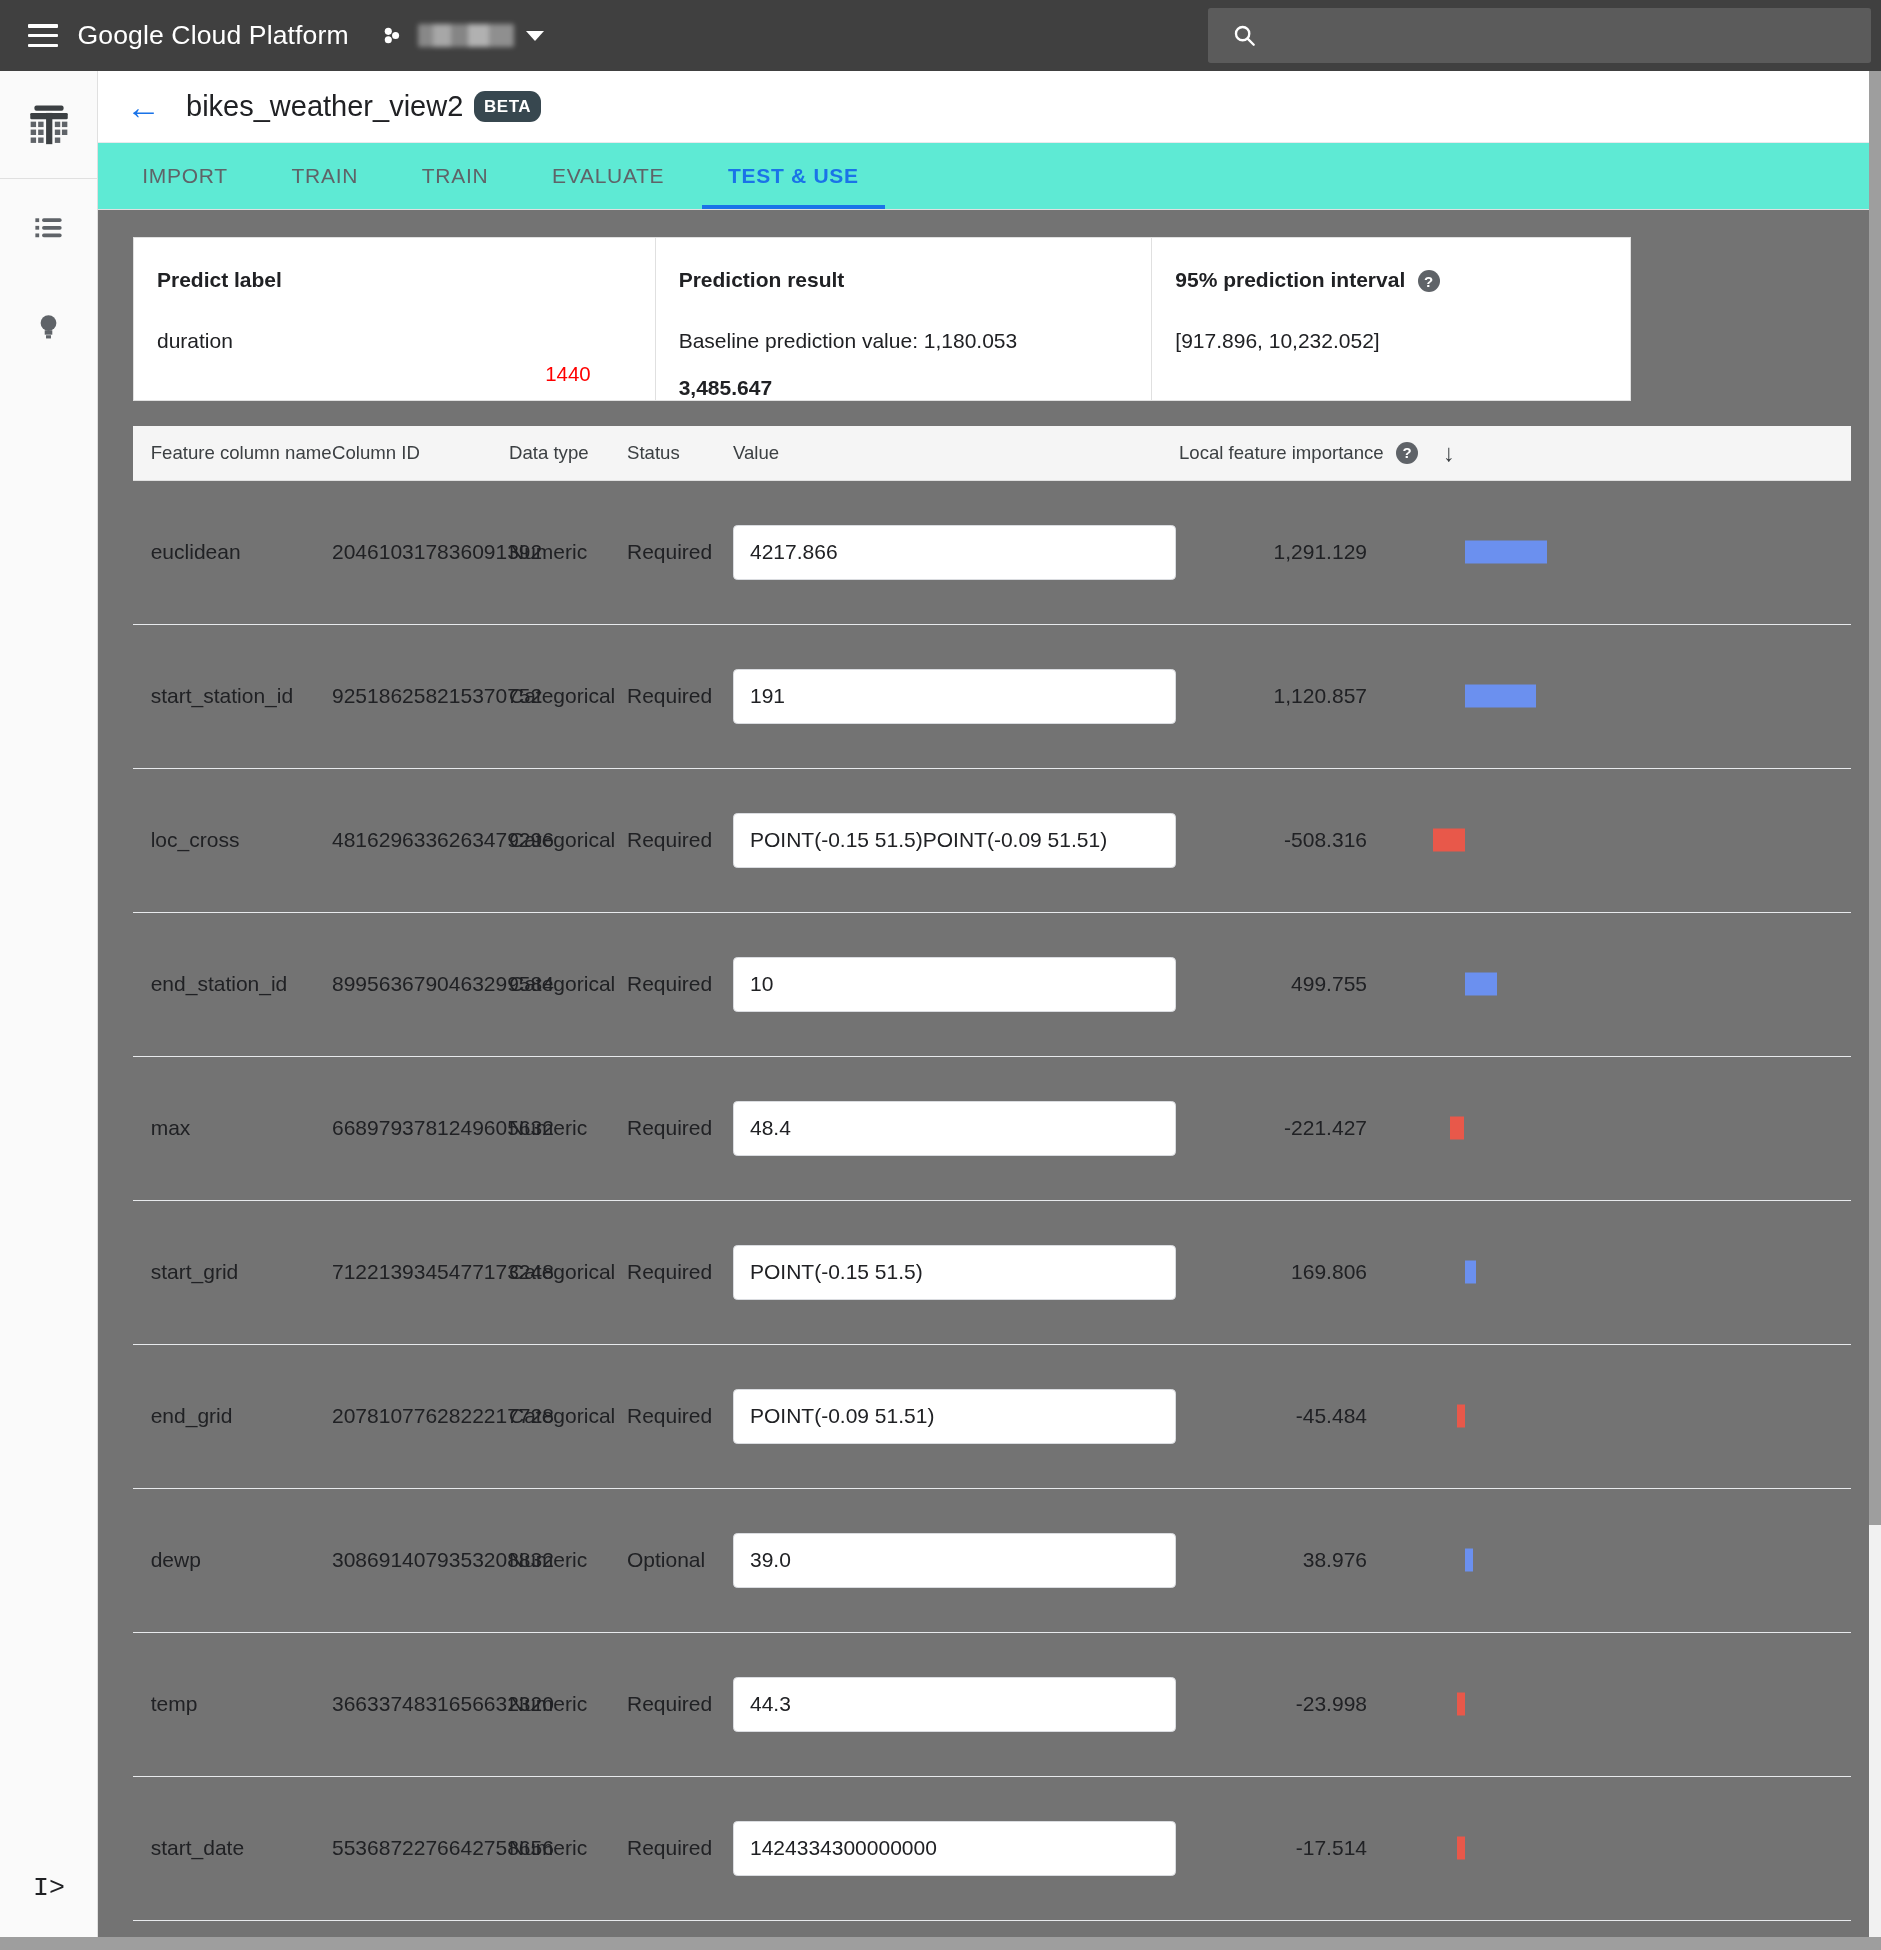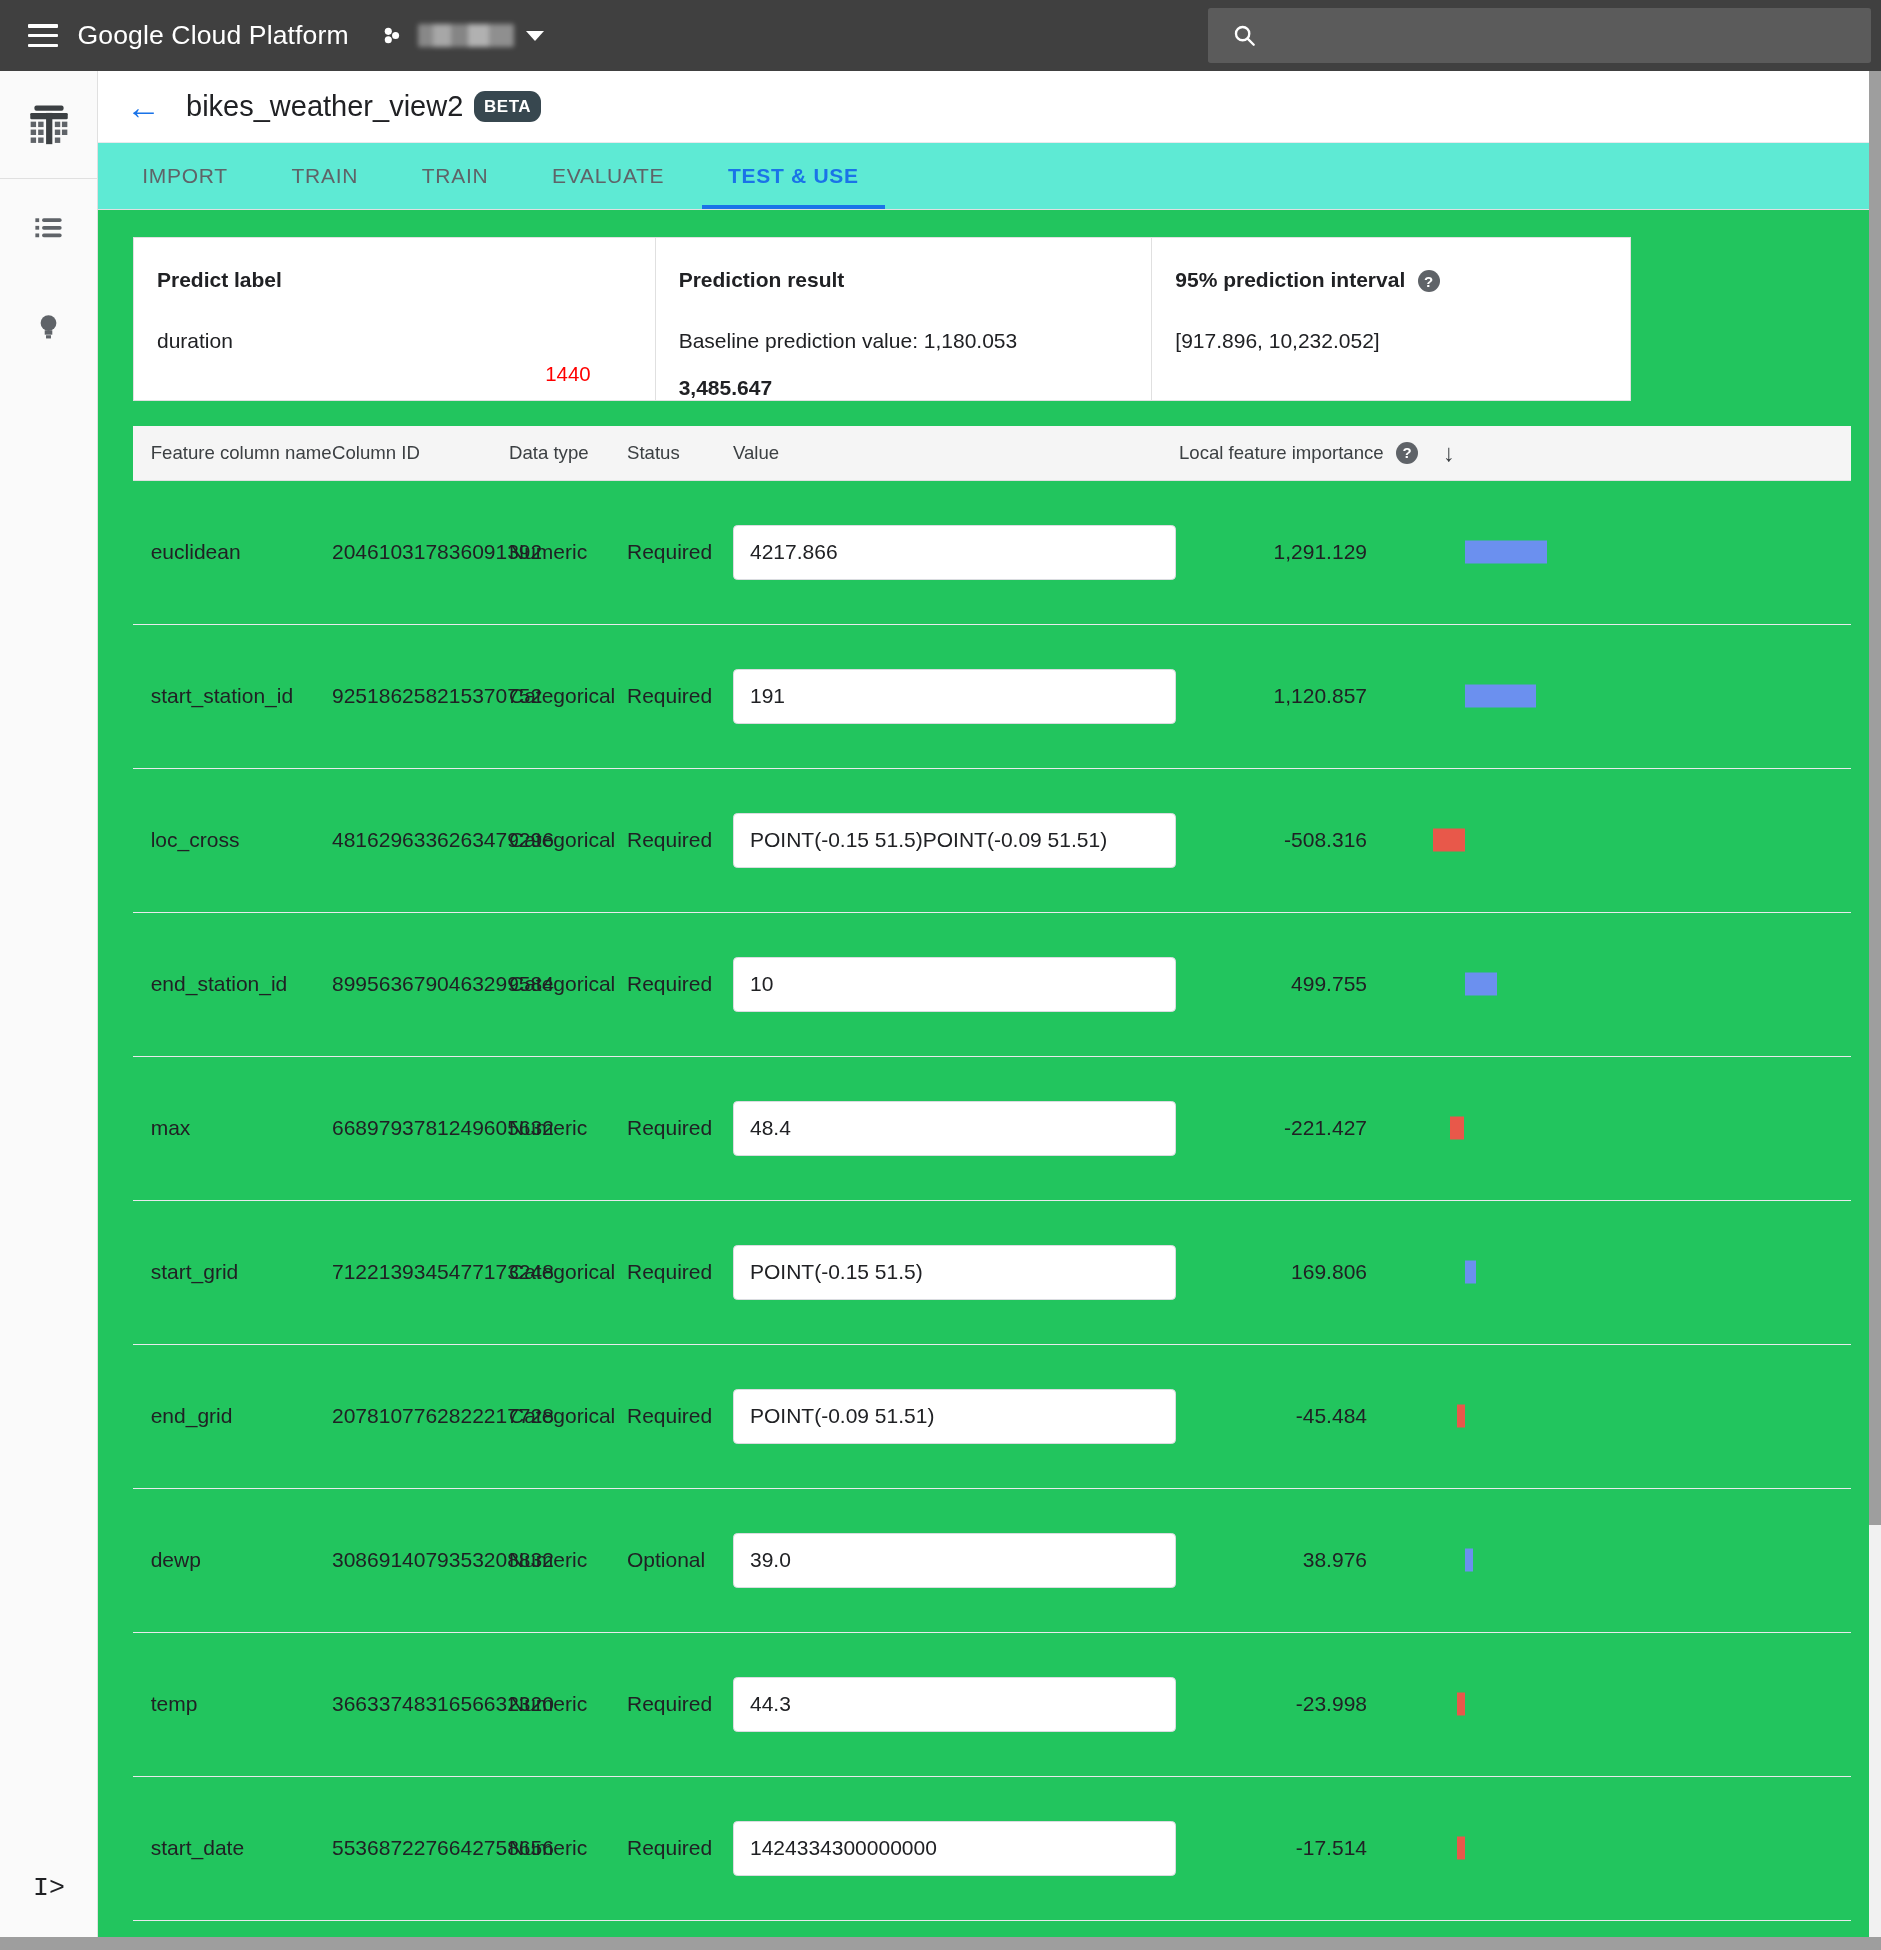--- a/index.html
+++ b/index.html
@@ -108,21 +108,21 @@
   .tab:first-child { margin-left: 17.7px; }
   .tab.active { color: #1a73e8; font-weight: bold; }
   .tab.active::after {
     content: ""; position: absolute; left: 0; right: 0; bottom: 0;
     height: 4.4px; background: #1a73e8;
   }
 
   
   .content {
     position: absolute; left: 98px; top: 210px;
-    width: 1784px; height: 1727px; background: #22c55e; overflow: hidden;
+    width: 1784px; height: 1727px; background: #737373; overflow: hidden;
   }
 
   
   .summary {
     margin: 26.6px 0 0 35px; width: 1498px; height: 164px;
     border: 0.9px solid #e0e0e0; background: #fff;
     display: flex;
   }
   .sum-cell { padding: 30px 0 0 23px; position: relative; }
   .sum-cell.c1 { width: 521px; }

